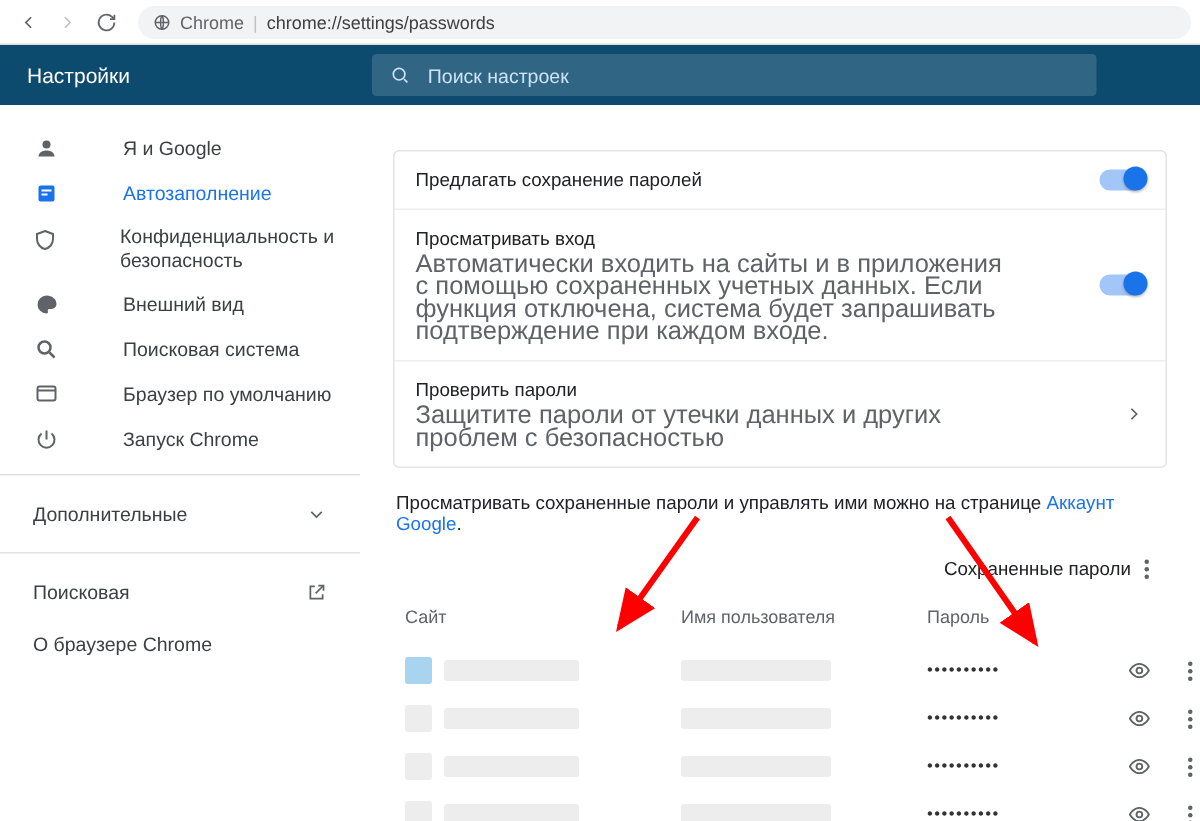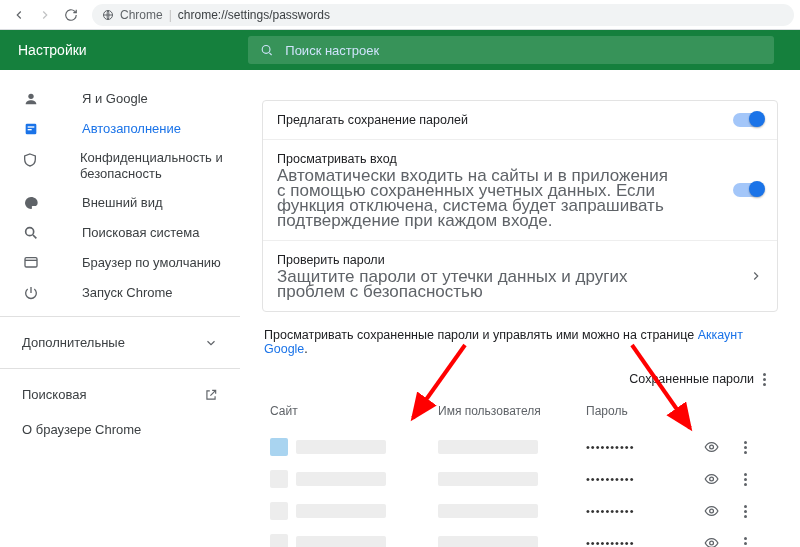--- a/index.html
+++ b/index.html
@@ -7,24 +7,24 @@
   
   .chrome-bar { height: 30px; display: flex; align-items: center; padding: 0 6px; border-bottom: 1px solid #dadce0; background: #fff; }
   .nav-ico { width: 22px; height: 22px; display: flex; align-items: center; justify-content: center; color: #606468; margin: 0 2px; border-radius: 50%; cursor: pointer; }
   .nav-ico svg { width: 14px; height: 14px; }
   .omnibox { flex: 1; margin-left: 8px; height: 22px; display: flex; align-items: center; background: #f1f3f4; border-radius: 12px; padding: 0 10px; font-size: 12px; color: #5f6368; }
   .omnibox .chip { display: flex; align-items: center; color: #606468; }
   .omnibox .sep { margin: 0 6px; color: #c2c2c2; }
   .omnibox .path { color: #3c4043; }
   .globe { width: 12px; height:12px; margin-right:6px; }
   
-  .blue-header { height: 40px; background: #15803d; display: flex; align-items: center; padding-left: 18px; color: #fff; }
+  .blue-header { height: 40px; background: #0c4a6e; display: flex; align-items: center; padding-left: 18px; color: #fff; }
   .blue-header .title { font-size: 14px; font-weight: 500; width: 230px; }
   .search-wrap { flex: 1; display:flex; }
-  .search-wrap .sb { background: rgba(255,255,255,0.15); border-radius: 3px; display: flex; align-items: center; padding: 0 12px; color: #cfe3fb; width: 526px; height: 28px; }
+  .search-wrap .sb { background: rgba(255,255,255,0.15); border-radius: 3px; display: flex; align-items: center; padding: 0 12px; color: #cfe3fb; width: 483px; height: 28px; }
   .search-wrap .sb svg { width: 14px; height:14px; }
   .search-wrap .sb input { background: transparent; border: none; outline: none; color: #fff; font-size: 13px; margin-left: 12px; width: 100%; }
   .search-wrap .sb input::placeholder { color: #cfe3fb; }
   
   .content { display: flex; height: calc(100% - 70px); }
   .sidebar { width: 240px; padding-top: 14px; font-size: 13px; }
   .side-item { display: flex; align-items: center; height: 30px; padding-left: 22px; color: #3c4043; cursor: pointer; border-radius: 0 15px 15px 0; margin-right: 14px; gap: 24px; }
   .side-item.active { color: #1a73e8; }
   .side-item .sico { width: 18px; height: 18px; margin-right: 18px; display:flex; align-items:center; justify-content:center; }
   .side-item .sico svg { width:16px; height:16px; }
@@ -55,21 +55,21 @@
   .toggle::after{ content:''; position:absolute; right:-2px; top:-2px; width:16px; height:16px; background:#1a73e8; border-radius:50%; box-shadow:0 1px 2px rgba(0,0,0,.3);}
   .chev { width:14px; height:14px; color:#5f6368; }
   .info-line { font-size:12.5px; color:#202124; margin: 16px 2px; }
   .info-line a { color:#1a73e8; text-decoration:none; }
   
   .saved { margin-top:14px; }
   .saved-head { display:flex; justify-content:flex-end; align-items:center; padding: 0 4px;}
   .saved-head .t1 { font-size:12.5px; color:#202124; }
   .more-btn { width:20px; display:flex; flex-direction:column; align-items:center; cursor:pointer; gap:2px;}
   .more-btn span{ width:3px; height:3px; background:#5f6368; border-radius:50%;}
-  .cols { display:grid; grid-template-columns: 160px 140px 110px 50px; gap:8px; padding: 10px 8px; font-size:12px; color:#5f6368;}
+  .cols { display:grid; grid-template-columns: 160px 140px 110px 50px; gap:24px; padding: 10px 8px; font-size:12px; color:#5f6368;}
   .cols-head { color:#5f6368; }
   .prow { height:32px; align-items:center; }
   .blur { background: #ededed; border-radius:2px; }
   .blur.sm { width: 90px; height:14px; }
   .blur.md { width: 100px; height:14px; }
   .blur.ic { width:18px; height:18px;}
   .dot-mask { letter-spacing:1px; font-size:11px; color:#333;}
   .eye { width:18px; height:18px; color:#5f6368; cursor:pointer;}
   .sitecell{ display:flex; align-items:center; gap:8px;}
   .actcell{ display:flex; align-items:center; gap:18px; justify-content:flex-end;}

